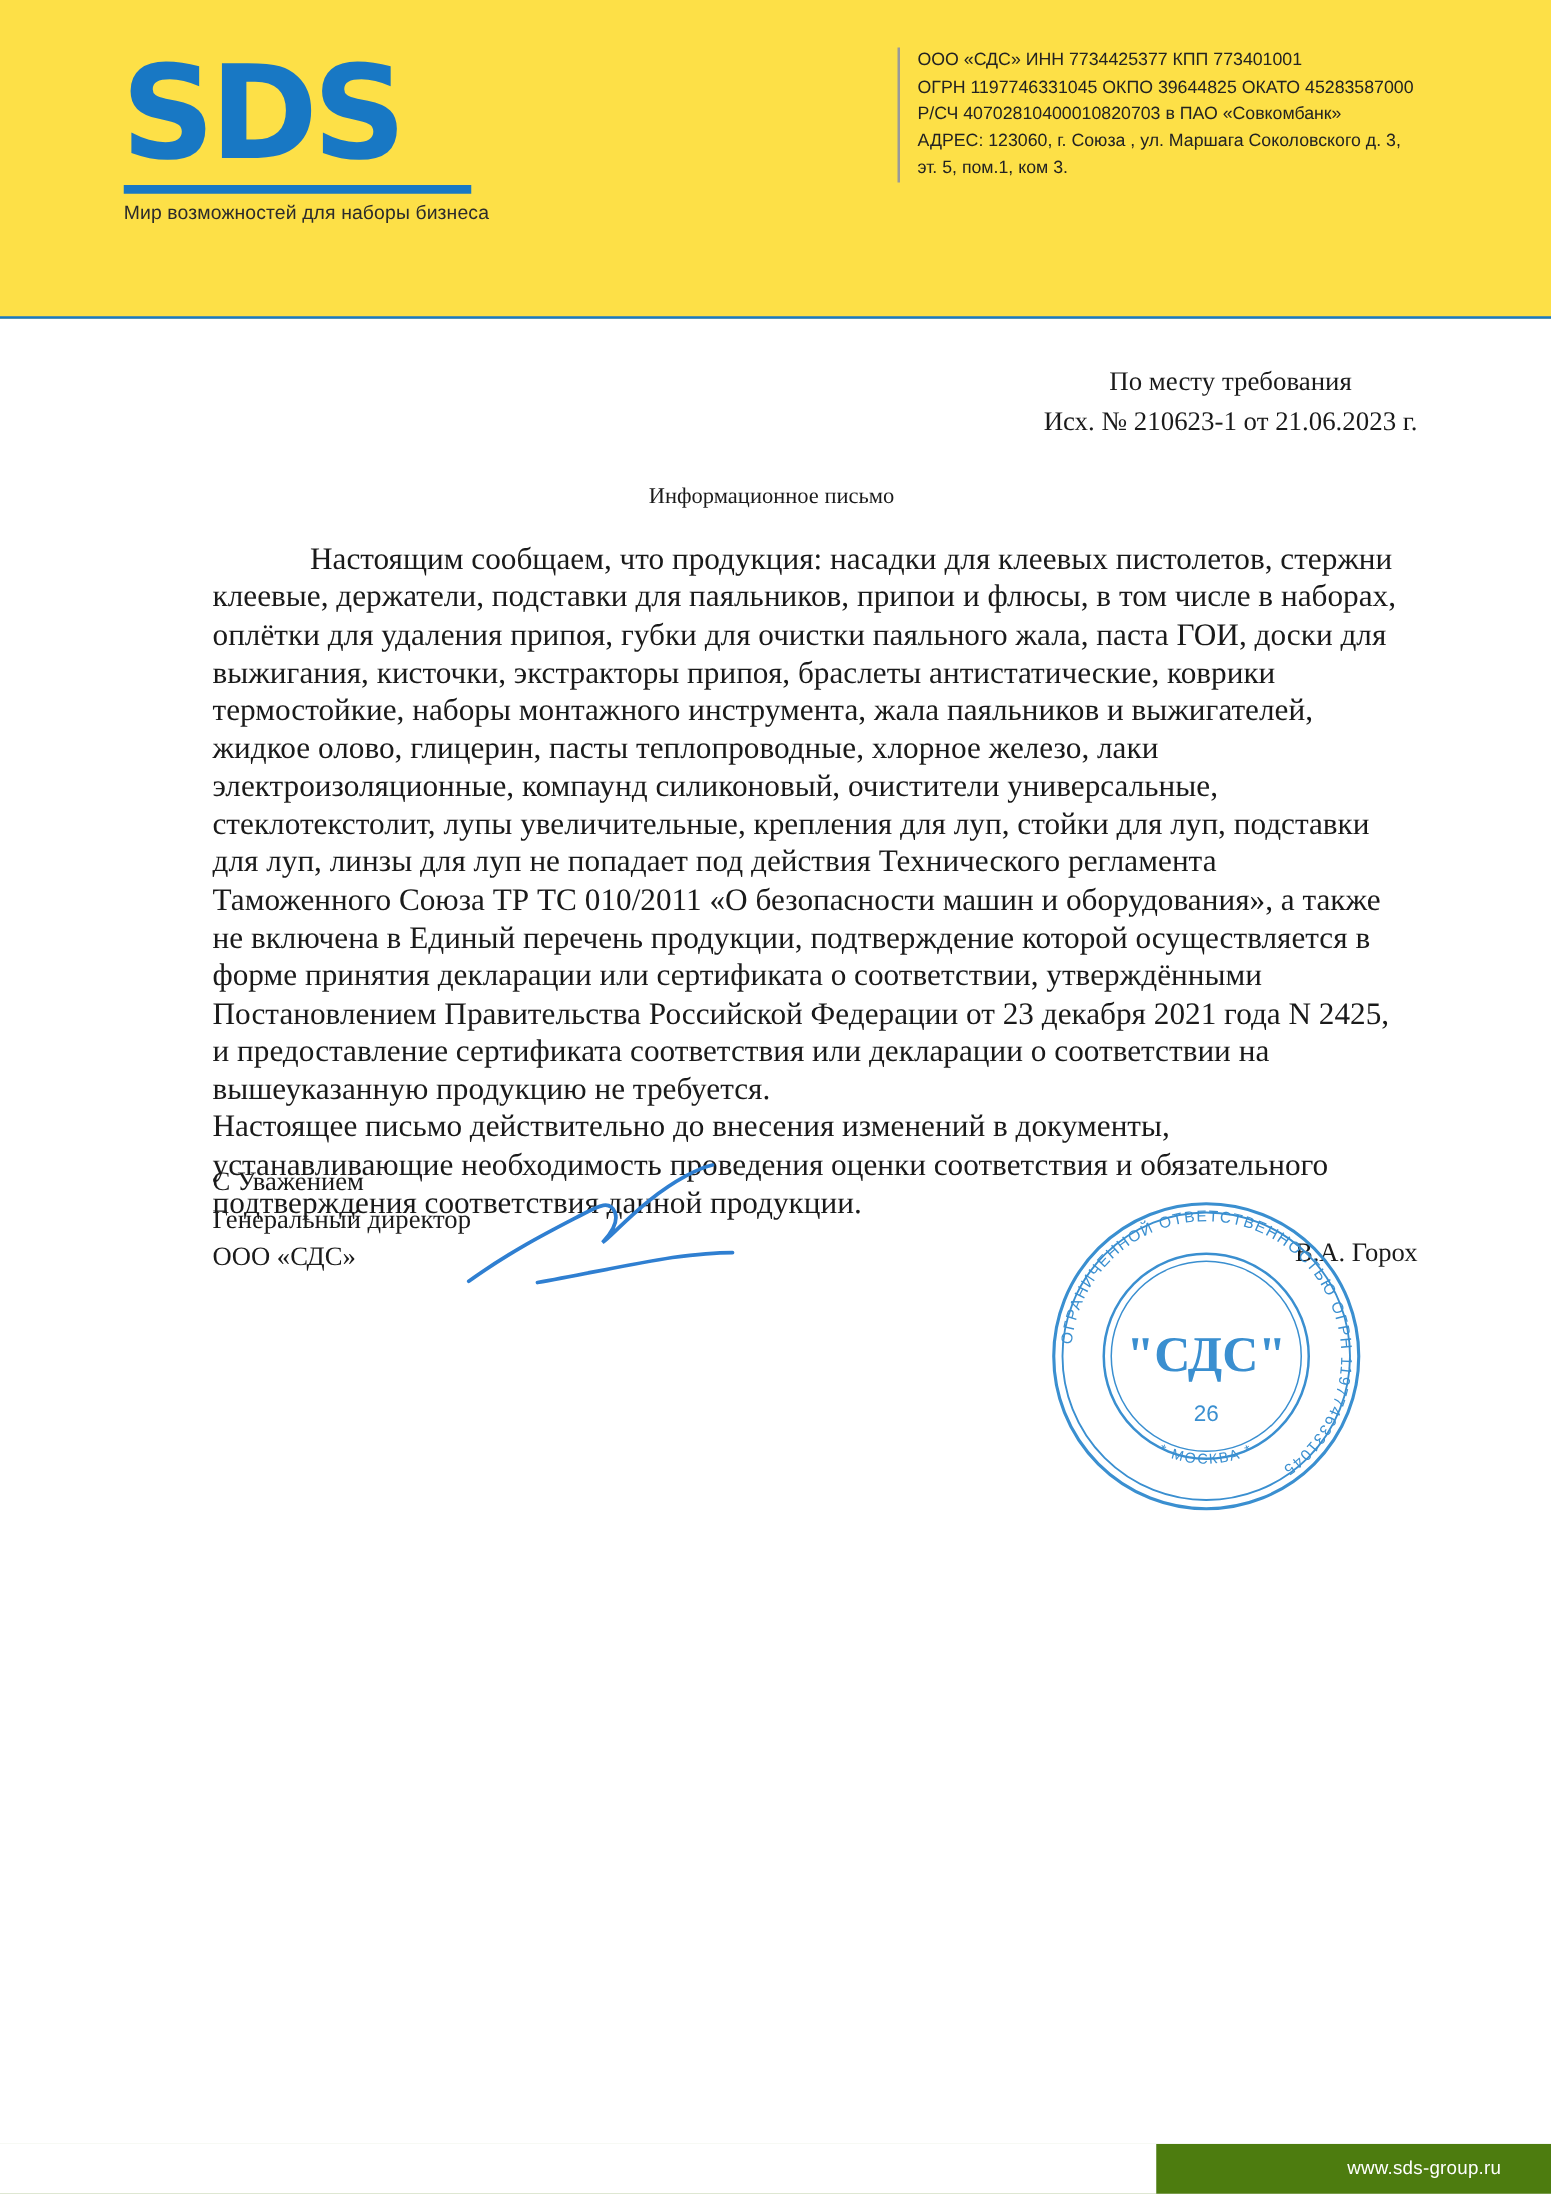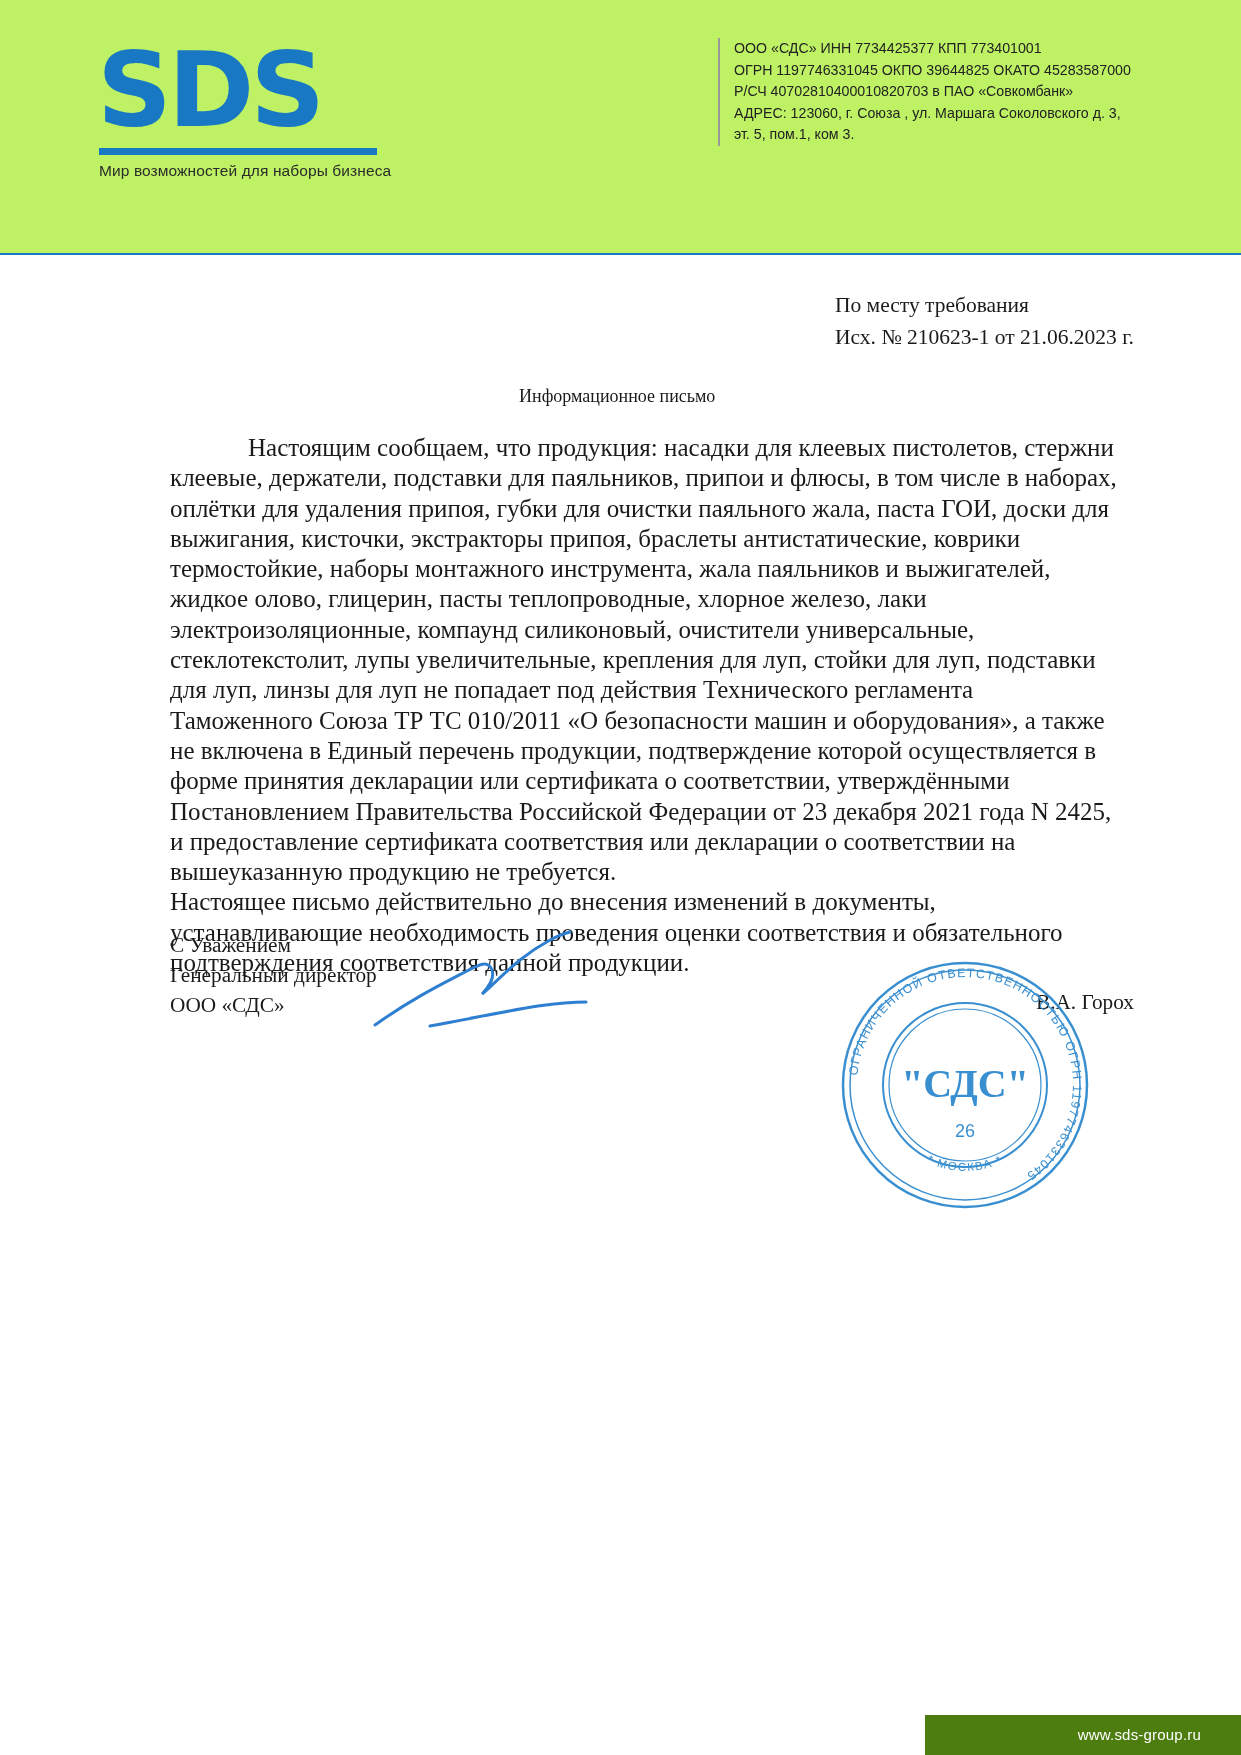--- a/index.html
+++ b/index.html
@@ -15,21 +15,21 @@
     color: #1a1a1a;
     overflow: hidden;
   }
 
   
   .header {
     position: absolute;
     left: 0; top: 0;
     width: 1241px;
     height: 255px;
-    background: #bef264;
+    background: #fde047;
     border-bottom: 2px solid #1878c4;
     box-sizing: border-box;
   }
   .logo-wrap {
     position: absolute;
     left: 97px;
     top: 38px;
     width: 310px;
   }
   .logo-mark {
@@ -74,21 +74,21 @@
   .page {
     position: absolute;
     left: 0;
     top: 255px;
     width: 1241px;
   }
   .addressee {
     position: absolute;
     right: 107px;
     top: 34px;
-    text-align: left;
+    text-align: center;
     font-size: 21.5px;
     line-height: 32px;
   }
   .letter-title {
     position: absolute;
     left: 519px;
     top: 131px;
     font-size: 18px;
   }
   .body-text {

